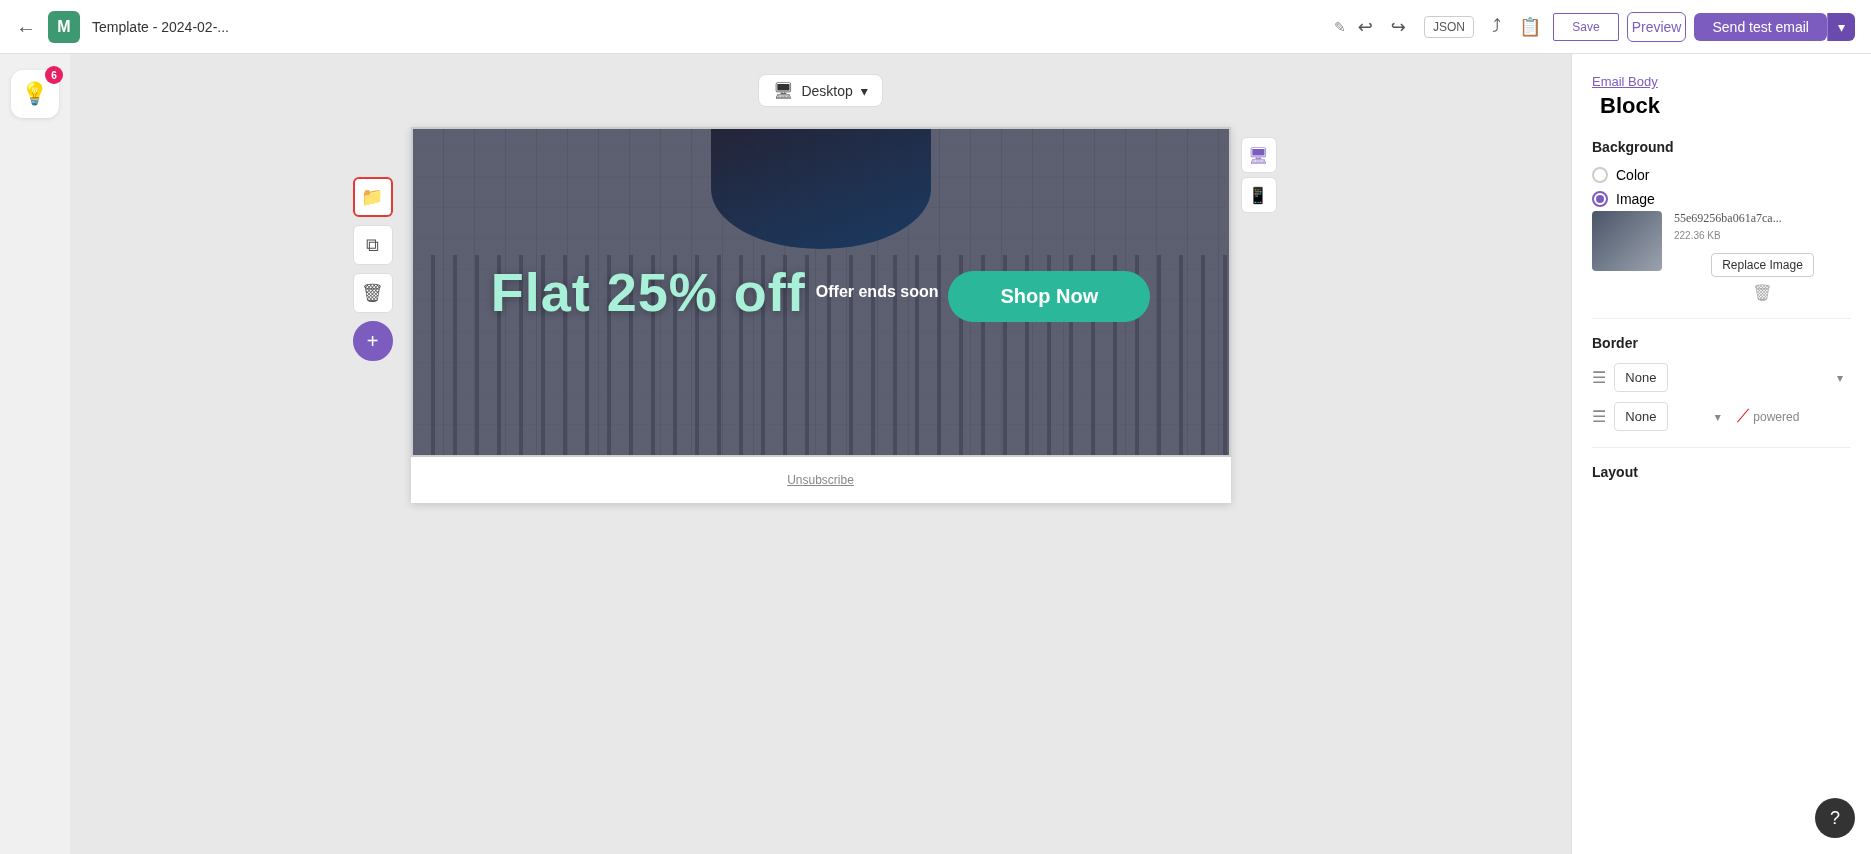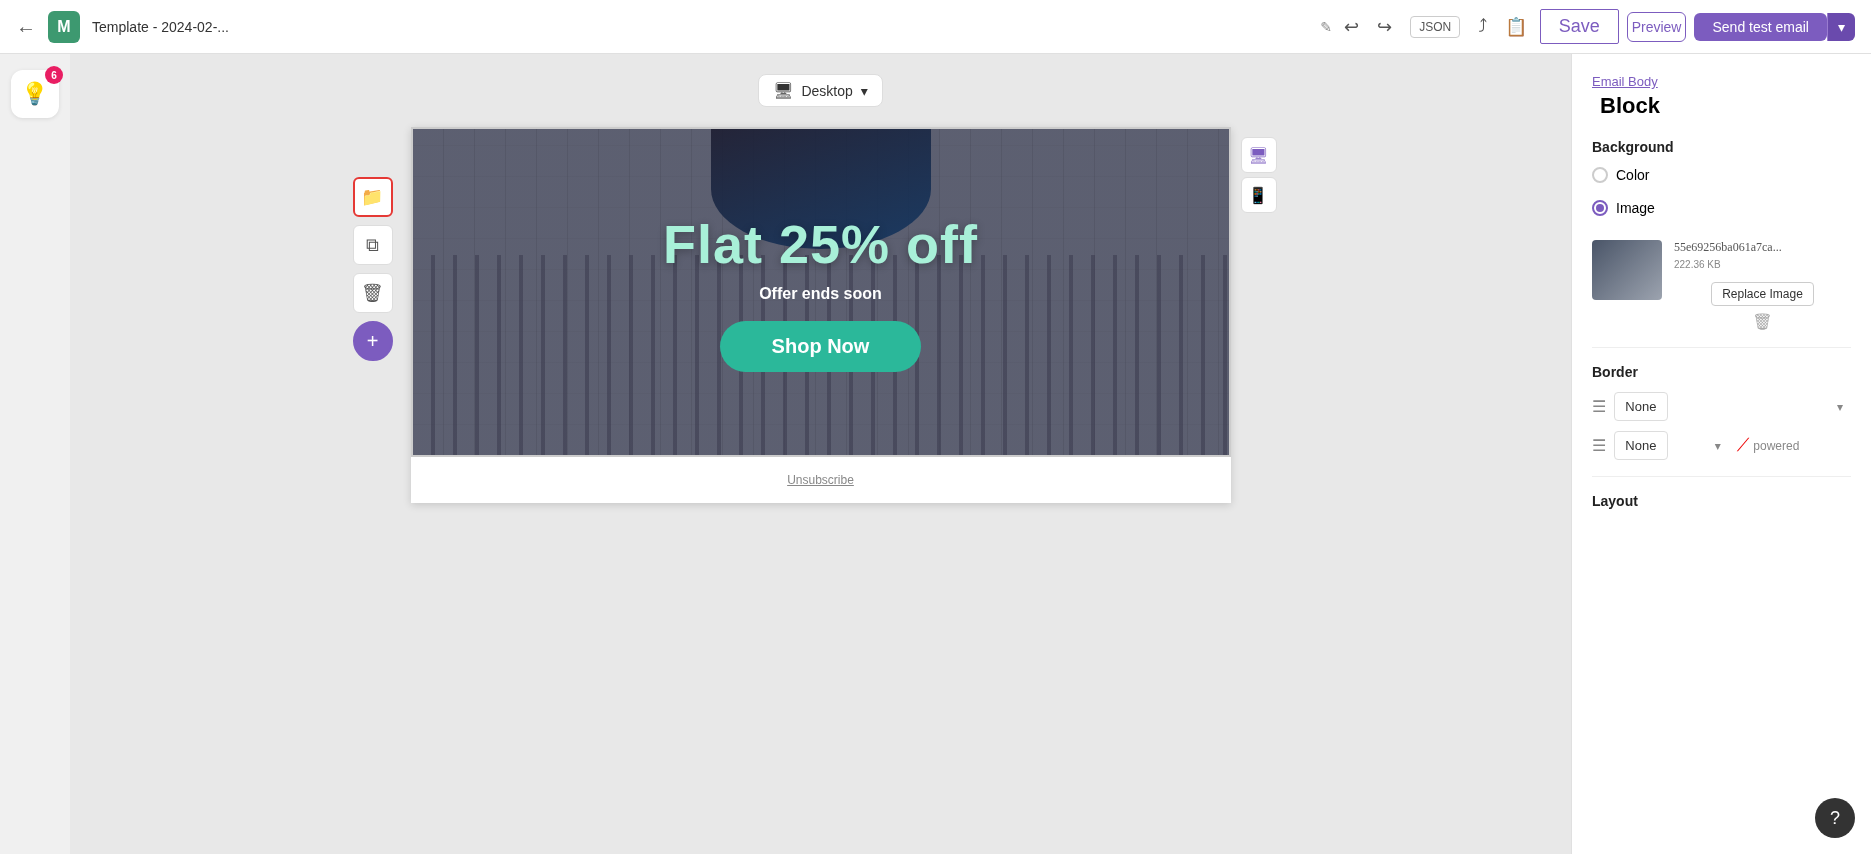--- a/index.html
+++ b/index.html
@@ -13,21 +13,21 @@
     }
     .header-back { background: none; border: none; cursor: pointer; font-size: 20px; color: #555; display: flex; align-items: center; }
     .header-logo { width: 32px; height: 32px; background: #3d9970; border-radius: 6px; display: flex; align-items: center; justify-content: center; }
     .header-logo-inner { color: #fff; font-weight: bold; font-size: 16px; }
     .header-title { font-size: 14px; color: #333; flex: 1; }
     .header-edit-icon { color: #888; font-size: 14px; cursor: pointer; }
     .header-center { display: flex; align-items: center; gap: 18px; margin: 0 auto; }
     .header-icon-btn { background: none; border: none; cursor: pointer; color: #555; font-size: 18px; }
     .header-json-btn { background: none; border: 1px solid #ccc; border-radius: 4px; padding: 3px 8px; font-size: 12px; cursor: pointer; color: #555; }
     .header-right { display: flex; align-items: center; gap: 8px; }
-    .btn-save { background: none; border: 1px solid #7c5cbf; border-radius: 2px; color: #7c5cbf; padding: 6px 18px; cursor: pointer; font-size: 18px; }
+    .btn-save { background: none; border: 1px solid #7c5cbf; border-radius: 2px; color: #7c5cbf; padding: 6px 18px; cursor: pointer; font-size: 12px; }
     .btn-preview { background: none; border: 1px solid #7c5cbf; border-radius: 6px; color: #7c5cbf; padding: 6px 4px; cursor: pointer; font-size: 14px; }
     .btn-send { background: #7c5cbf; border: none; border-radius: 6px; color: #fff; padding: 6px 18px; cursor: pointer; font-size: 14px; display: flex; align-items: center; gap: 6px; }
     .btn-send-chevron { background: #6a4aad; border: none; border-radius: 0 6px 6px 0; color: #fff; padding: 6px 10px; cursor: pointer; font-size: 14px; border-left: 1px solid #9a7cd0; }
 
     
     .left-sidebar {
       position: fixed; left: 0; top: 54px; bottom: 0;
       width: 70px; display: flex; flex-direction: column; align-items: center;
       padding-top: 16px; gap: 10px; z-index: 90;
     }
@@ -117,21 +117,21 @@
     .hero-fence {
       position: absolute; bottom: 0; left: 0; right: 0; height: 200px;
       background: repeating-linear-gradient(
         90deg,
         transparent, transparent 18px,
         rgba(60,60,80,0.6) 18px, rgba(60,60,80,0.6) 22px
       );
     }
     .hero-content {
       position: relative; z-index: 2;
-      display: flex; flex-direction: column; align-items: center; gap: 10px;
+      display: flex; flex-direction: row; align-items: center; gap: 10px;
       text-align: center;
     }
     .hero-title {
       font-size: 54px; font-weight: 900; color: #a8f0d8;
       text-shadow: 0 2px 8px rgba(0,0,0,0.3); letter-spacing: 1px;
     }
     .hero-subtitle {
       font-size: 16px; font-weight: 600; color: #fff;
     }
     .hero-btn {
@@ -154,21 +154,21 @@
     
     .right-panel {
       position: fixed; right: 0; top: 54px; bottom: 0; width: 300px;
       background: #fff; border-left: 1px solid #e0e0e0;
       overflow-y: auto; padding: 20px;
     }
     .panel-breadcrumb { color: #7c5cbf; font-size: 13px; cursor: pointer; text-decoration: underline; }
     .panel-title { font-size: 22px; font-weight: 700; margin: 4px 0 20px 8px; }
     .panel-section-title { font-size: 14px; font-weight: 600; margin-bottom: 12px; color: #222; }
 
-    .radio-group { display: flex; flex-direction: column; gap: 17px; margin-bottom: 24px; }
+    .radio-group { display: flex; flex-direction: column; gap: 8px; margin-bottom: 4px; }
     .radio-row { display: flex; align-items: center; gap: 8px; font-size: 14px; }
     .radio-circle {
       width: 16px; height: 16px; border-radius: 50%; border: 2px solid #ccc;
       display: flex; align-items: center; justify-content: center; cursor: pointer;
     }
     .radio-circle.selected { border-color: #7c5cbf; }
     .radio-circle.selected::after { content: ''; width: 8px; height: 8px; background: #7c5cbf; border-radius: 50%; }
 
     
     .image-preview-row {

